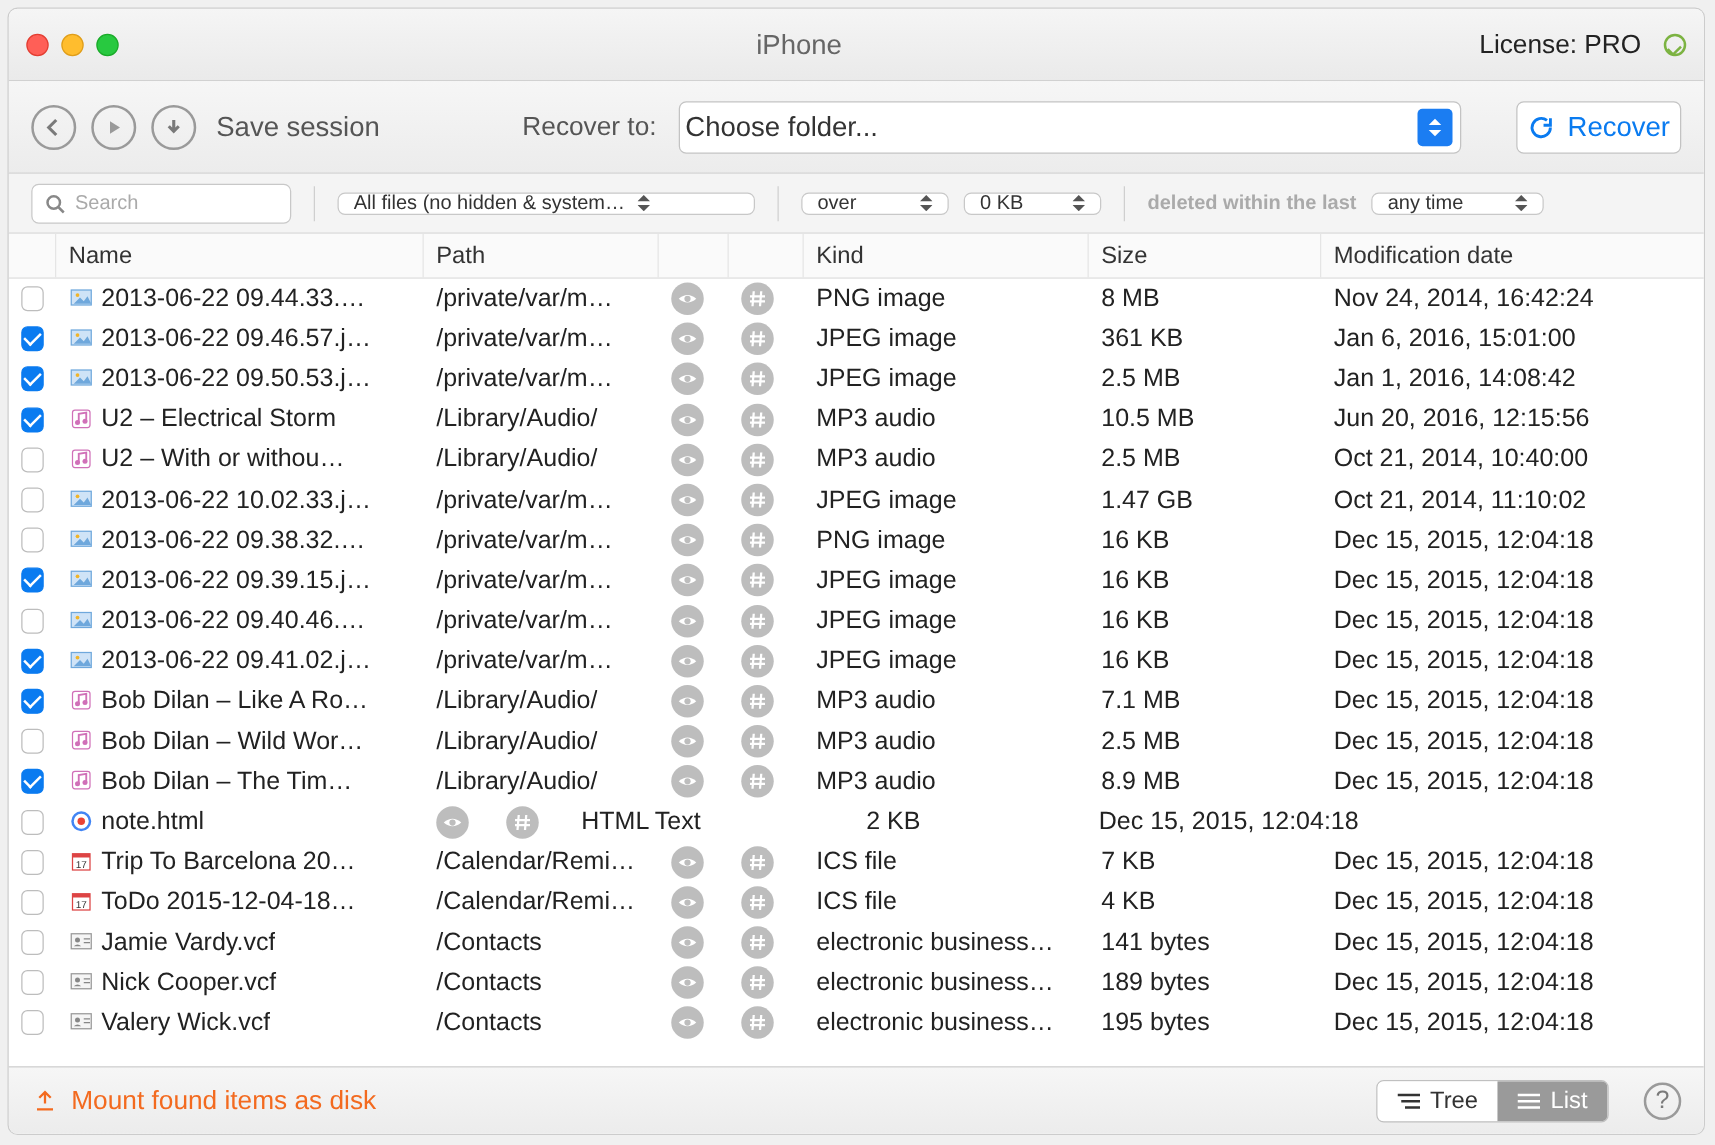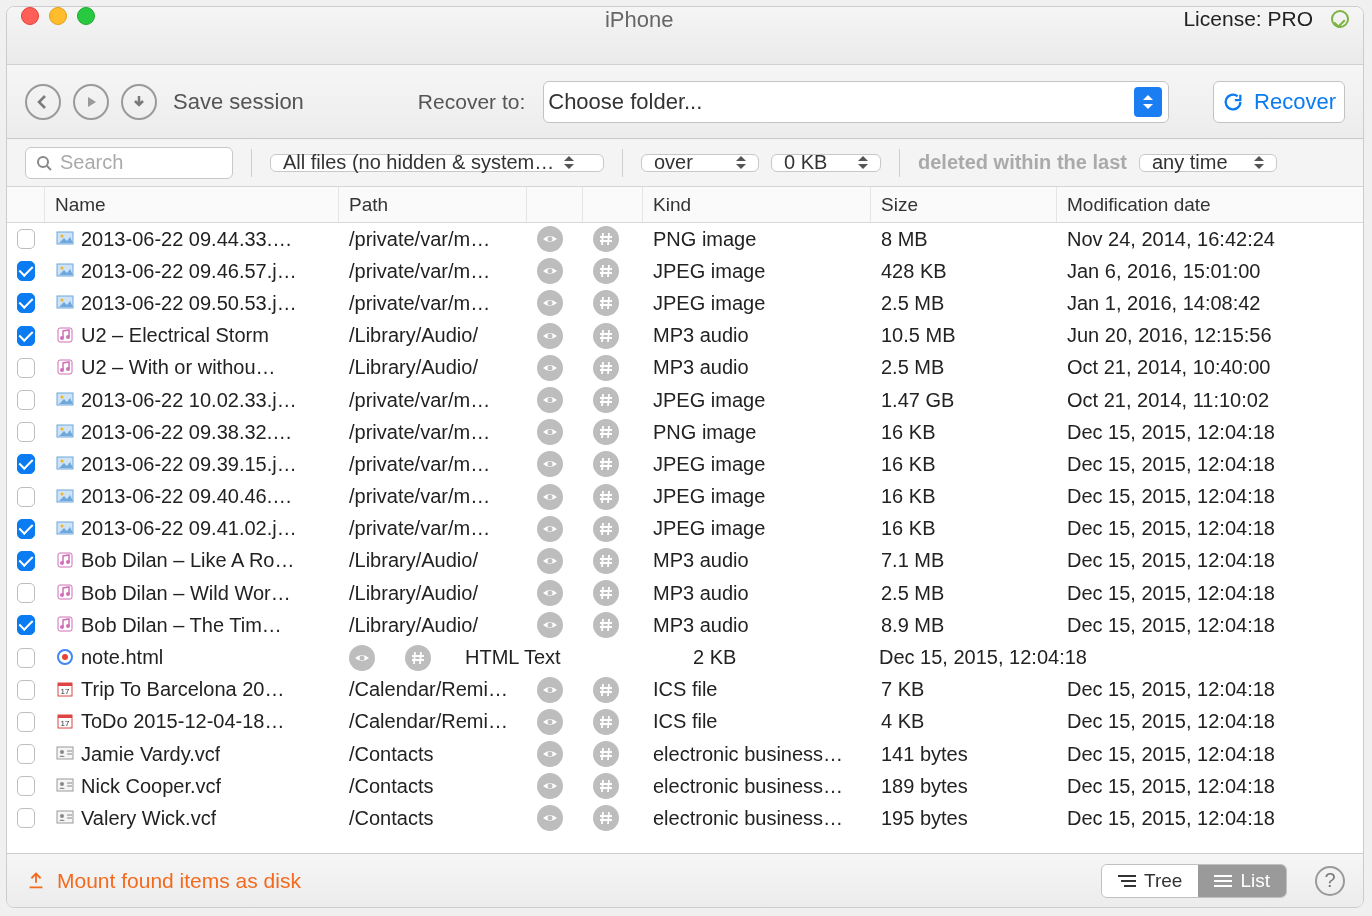--- a/index.html
+++ b/index.html
@@ -22,21 +22,21 @@
   overflow: hidden;
   display: flex;
   flex-direction: column;
 }
 
 .titlebar {
   height: 58px;
   background: linear-gradient(#f5f5f5,#eaeaea);
   border-bottom: 1px solid #d1d1d1;
   display: flex;
-  align-items: flex-start;
+  align-items: center;
   padding: 0 14px;
 }
 .traffic { display:flex; gap:10px; }
 .traffic span { width:18px; height:18px; border-radius:50%; display:inline-block; }
 .tl-red{background:#ff5f57;border:1px solid #e33e32;}
 .tl-yel{background:#ffbd2e;border:1px solid #e09e1a;}
 .tl-grn{background:#28c940;border:1px solid #1aab29;}
 .title { flex:1; text-align:center; color:#666; font-size:22px; font-weight:400;}
 .license { font-size:21px; color:#222; display:flex; align-items:center; gap:18px;}
 .lic-icon { width:18px;height:18px;border:2px solid #7cb342;border-radius:50%;position:relative;}
@@ -66,21 +66,21 @@
 .folder-select .arrow{margin-left:auto;width:28px;height:30px;background:#1b7df2;border-radius:4px;display:flex;flex-direction:column;align-items:center;justify-content:center;gap:0;}
 .folder-select .arrow svg{width:12px;height:8px;fill:#fff;}
 .recover-btn{
   height:42px;background:#fff;border:1px solid #c3c3c3;border-radius:6px;
   padding:0 8px;display:flex;align-items:center;gap:10px;color:#0a7bf0;font-size:22px;
 }
 .recover-btn svg{width:22px;height:22px;stroke:#0a7bf0;fill:none;stroke-width:2.5;}
 
 .filterbar{
   height:48px;background:#f4f4f4;border-bottom:1px solid #d5d5d5;
-  display:flex;align-items:center;padding:0 18px;gap:12px;font-size:20px;color:#333;
+  display:flex;align-items:center;padding:0 18px;gap:12px;font-size:16px;color:#333;
 }
 .search{
   width:208px;height:32px;border:1px solid #c8c8c8;border-radius:6px;background:#fff;
   display:flex;align-items:center;padding:0 10px;color:#aaa;gap:8px;
 }
 .search svg{width:16px;height:16px;stroke:#888;fill:none;stroke-width:2;}
 .vdiv{width:1px;height:28px;background:#cfcfcf;margin:0 6px;}
 .dropdown{
   height:18px;border:1px solid #c8c8c8;border-radius:6px;background:#fff;
   display:flex;align-items:center;padding:0 8px 0 12px;gap:10px;
@@ -327,21 +327,21 @@
           <span class="pill">
             <svg viewBox="0 0 16 16">
               <path d="M5 2 L4 14 M11 2 L10 14 M2 6 H14 M2 10 H14" stroke="#fff" stroke-width="1.8" fill="none"></path>
             </svg>
           </span>
         </div>
         <div class="col kind">
           <span>JPEG image</span>
         </div>
         <div class="col size">
-          <span>428 KB</span>
+          <span>361 KB</span>
         </div>
         <div class="col date">
           <span>Jan 6, 2016, 15:01:00</span>
         </div>
       </div>
       <div class="row">
         <div class="col chk">
           <span class="chkbox on"></span>
         </div>
         <div class="col name">

